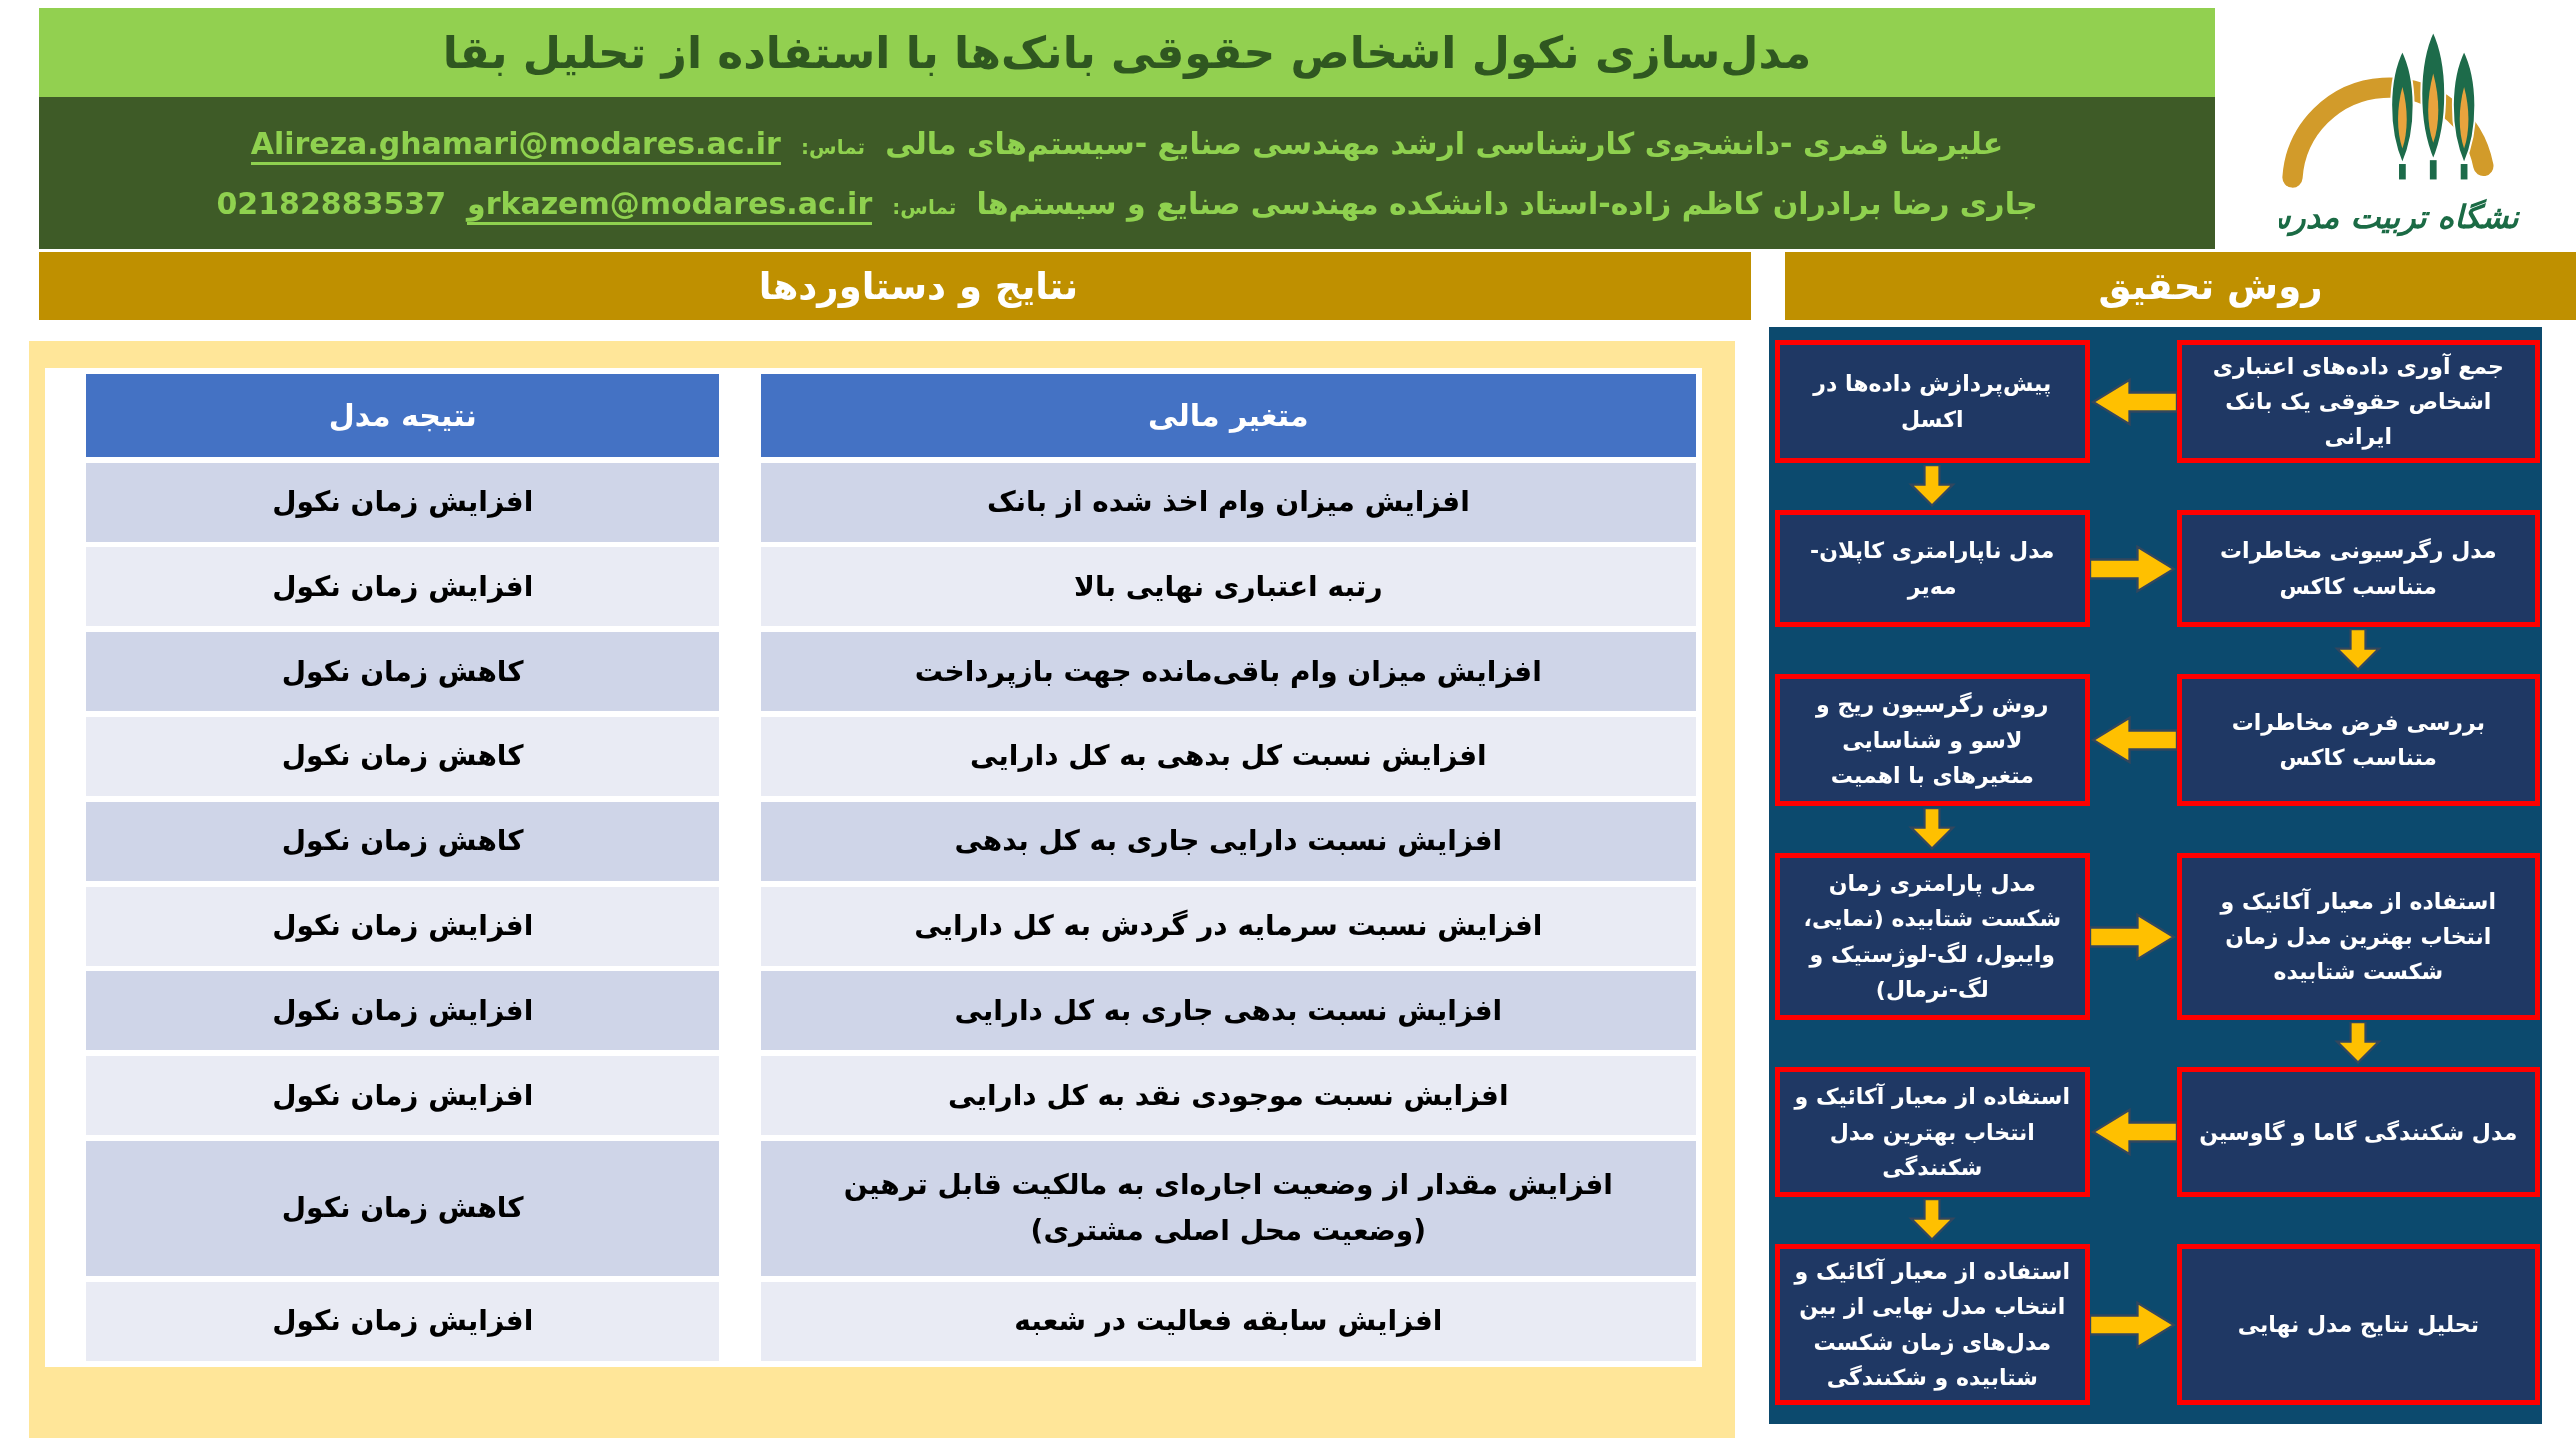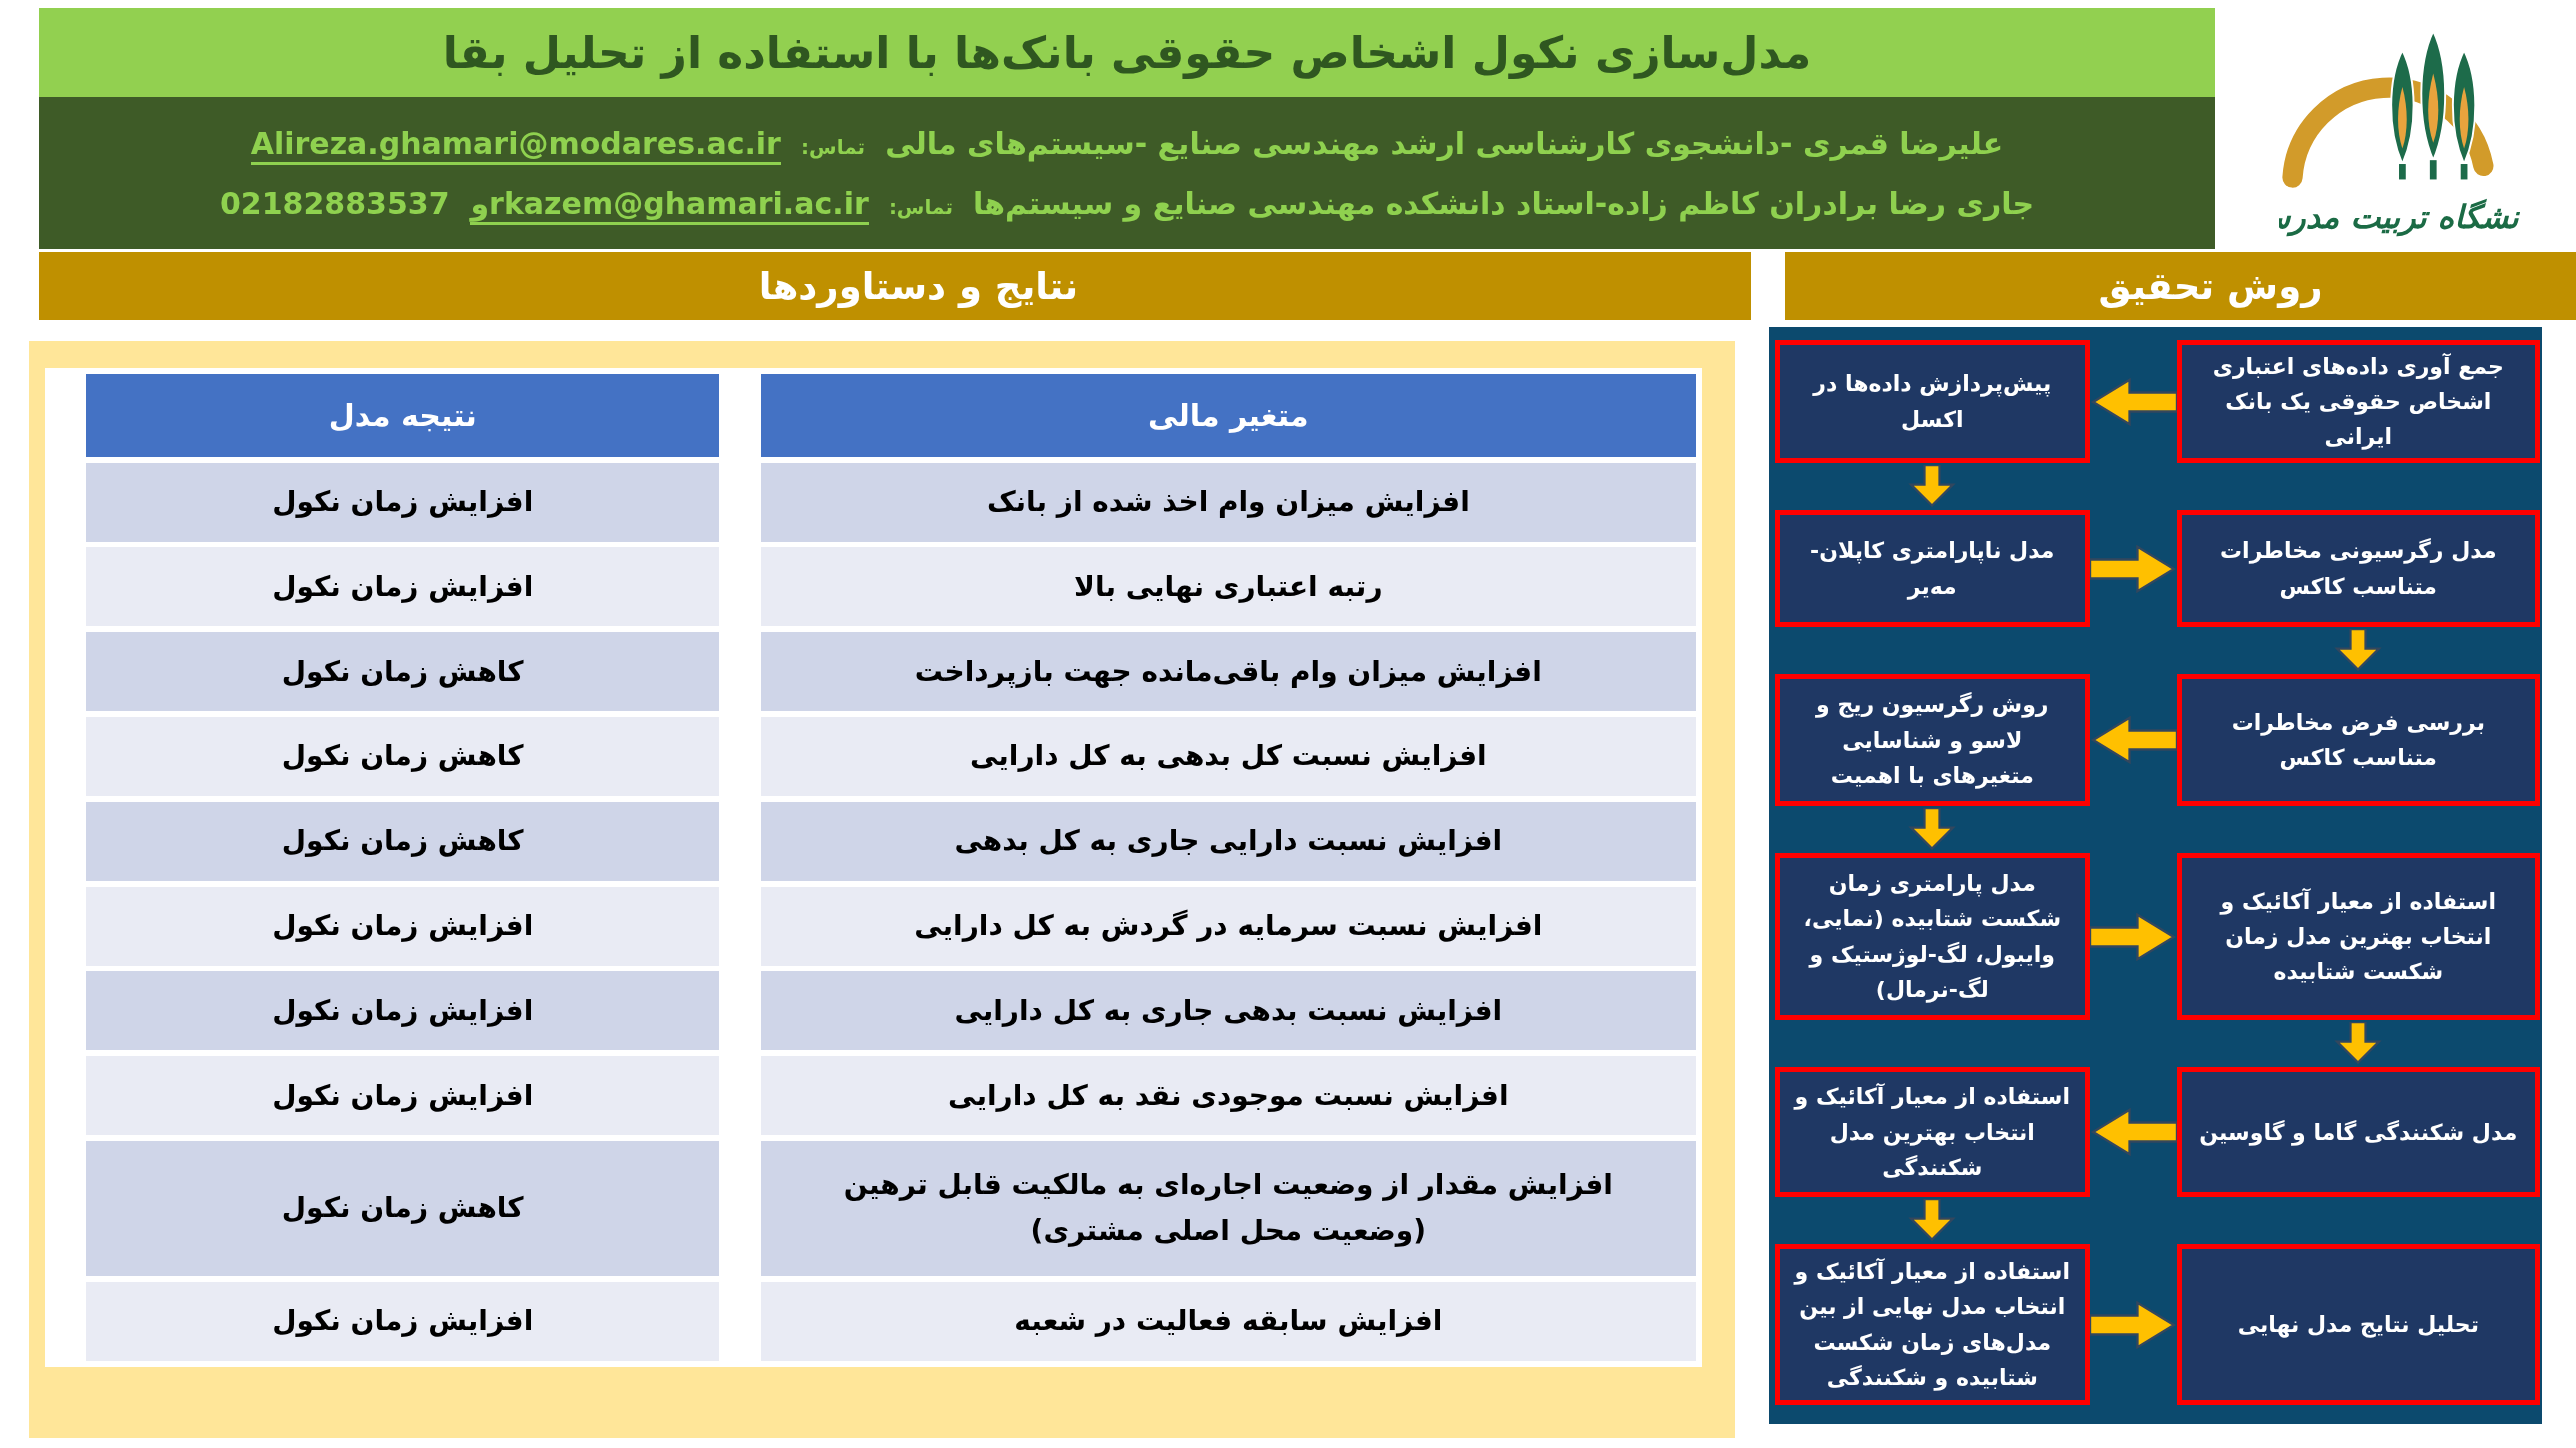--- a/index.html
+++ b/index.html
@@ -98,21 +98,21 @@
   <div class="author-line">
     <span>علیرضا قمری -دانشجوی کارشناسی ارشد مهندسی صنایع -سیستم‌های مالی</span>
     <span class="contact-label">تماس:</span>
     <span class="ltr-seg"><a class="uline" href="#">Alireza.ghamari@modares.ac.ir</a></span>
   </div>
   <div class="author-line">
     <span>جاری رضا برادران کاظم زاده-استاد دانشکده مهندسی صنایع و سیستم‌ها</span>
     <span class="contact-label">تماس:</span>
     <span class="ltr-seg">
       <span>02182883537</span>&nbsp;
-      <a class="uline" href="#">وrkazem@ghamari.ac.ir</a>
+      <a class="uline" href="#">وrkazem@modares.ac.ir</a>
     </span>
   </div>
 </div>
 
 <div class="logo-box">
   <svg width="241" height="241" viewBox="0 0 250 250">
 
     <path d="M 14 180 A 100 100 0 0 1 212 168" fill="none" stroke="#D29B2A" stroke-width="21" stroke-linecap="round"></path>
 
     <g>

